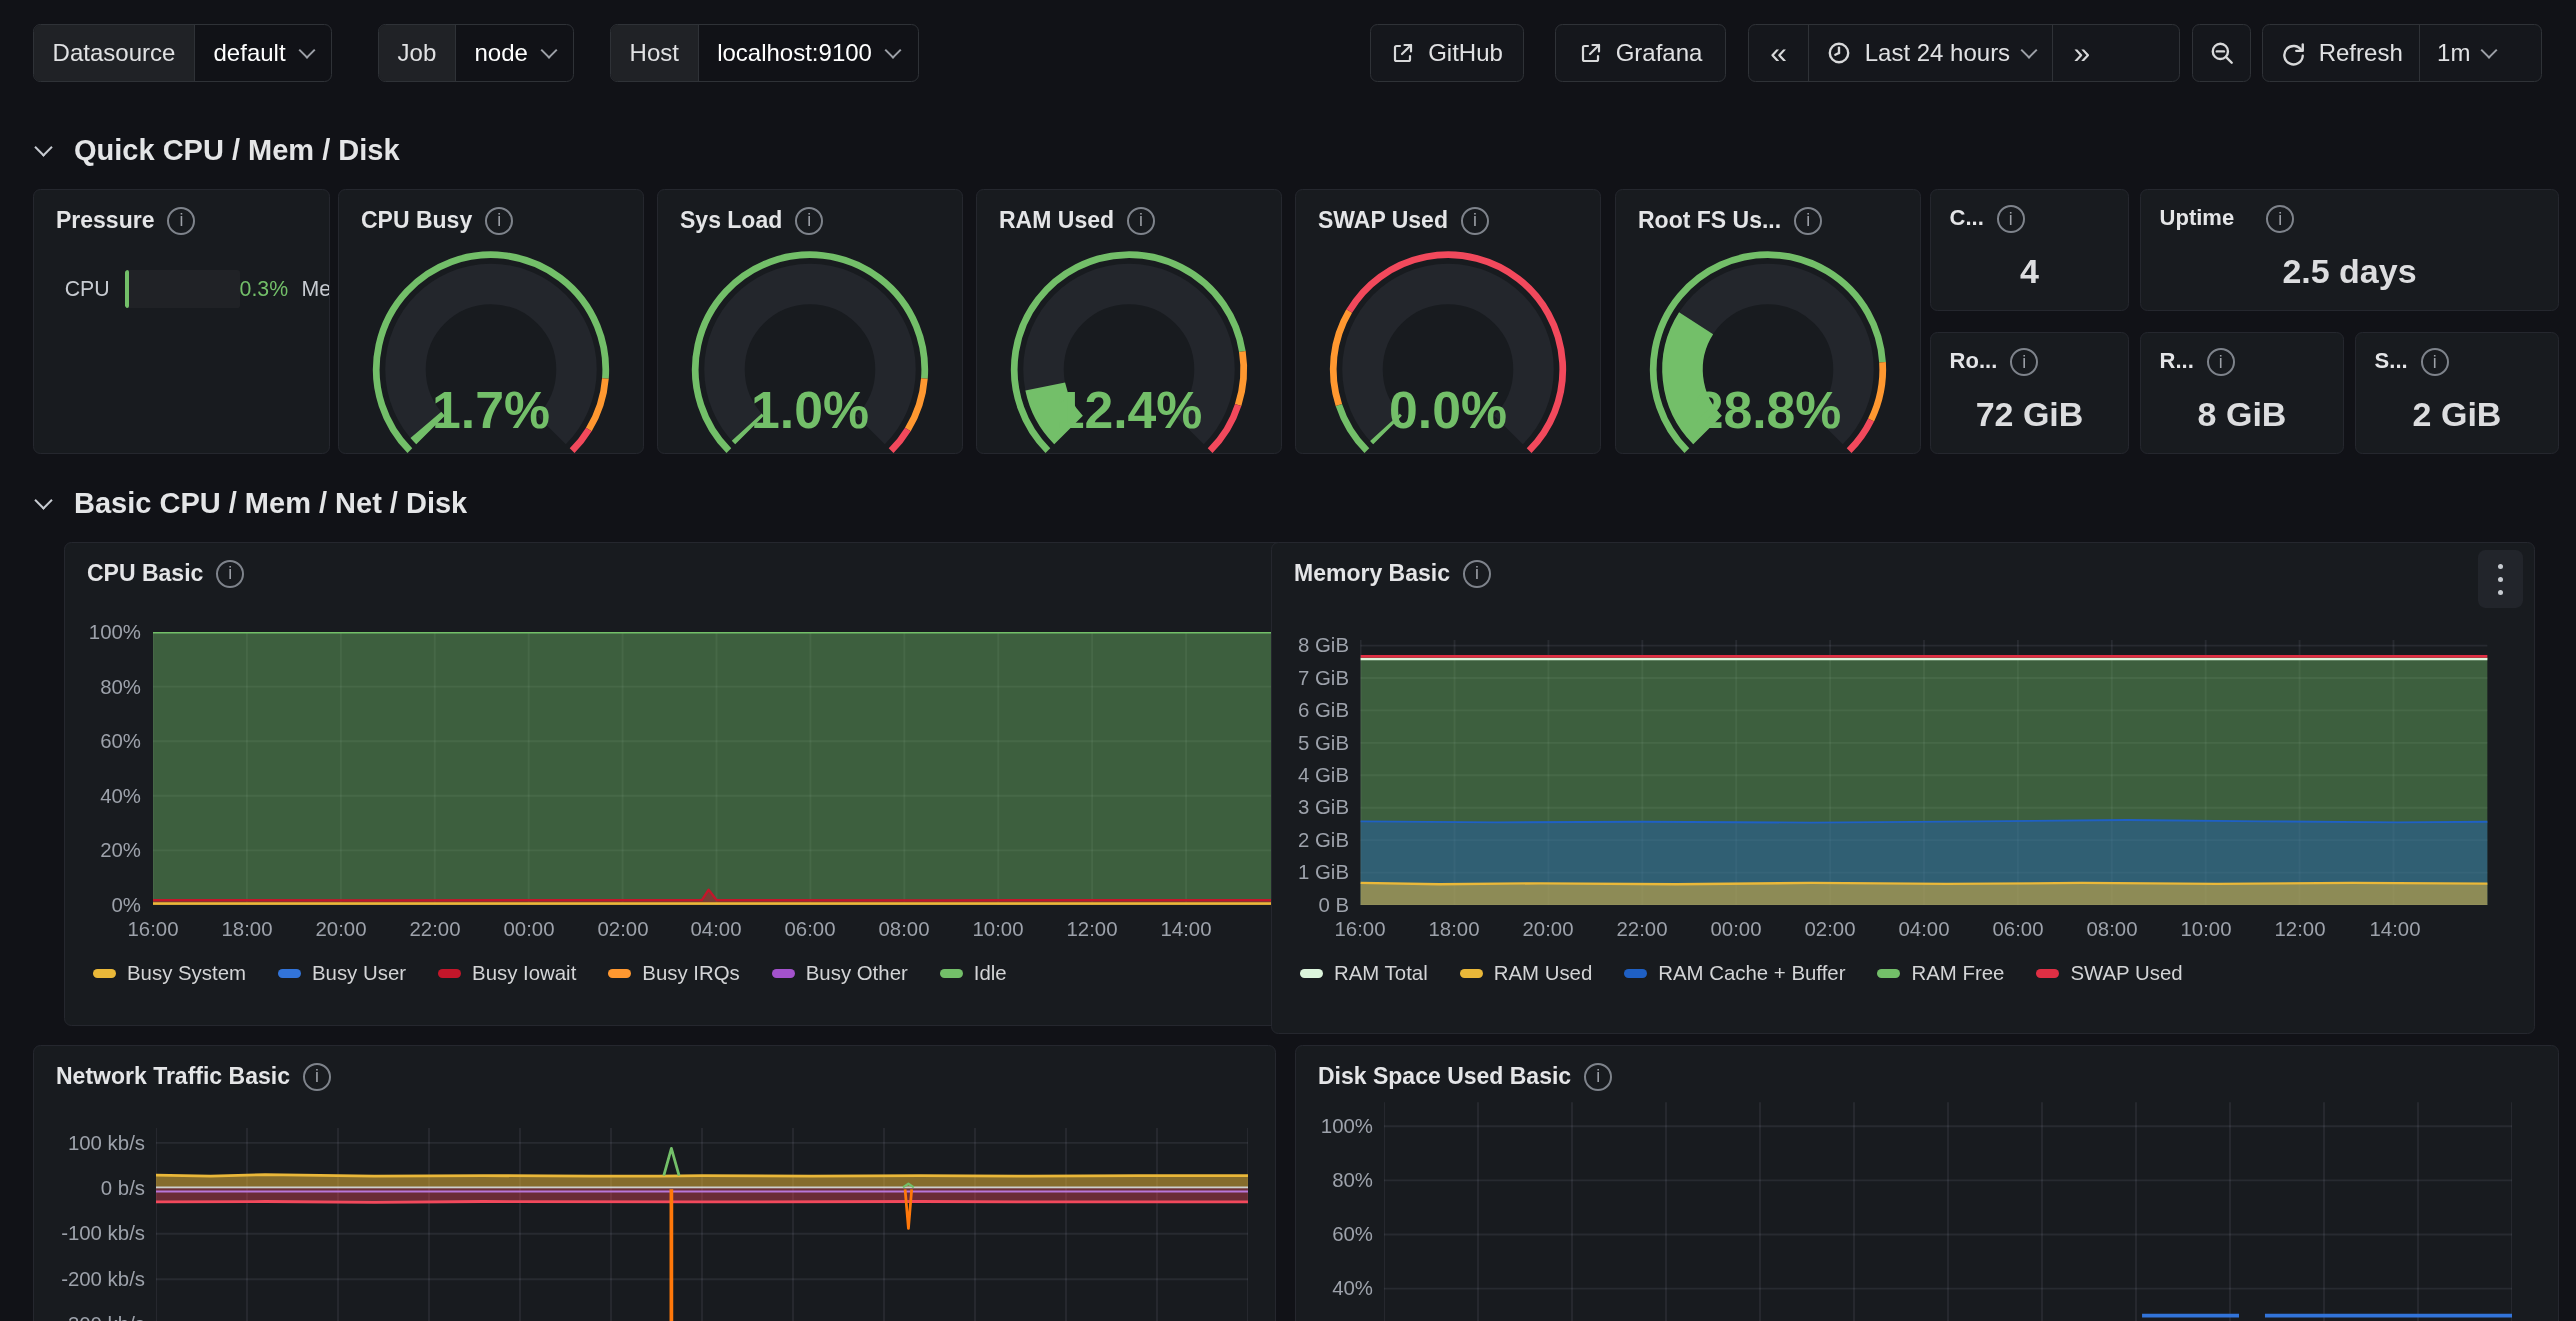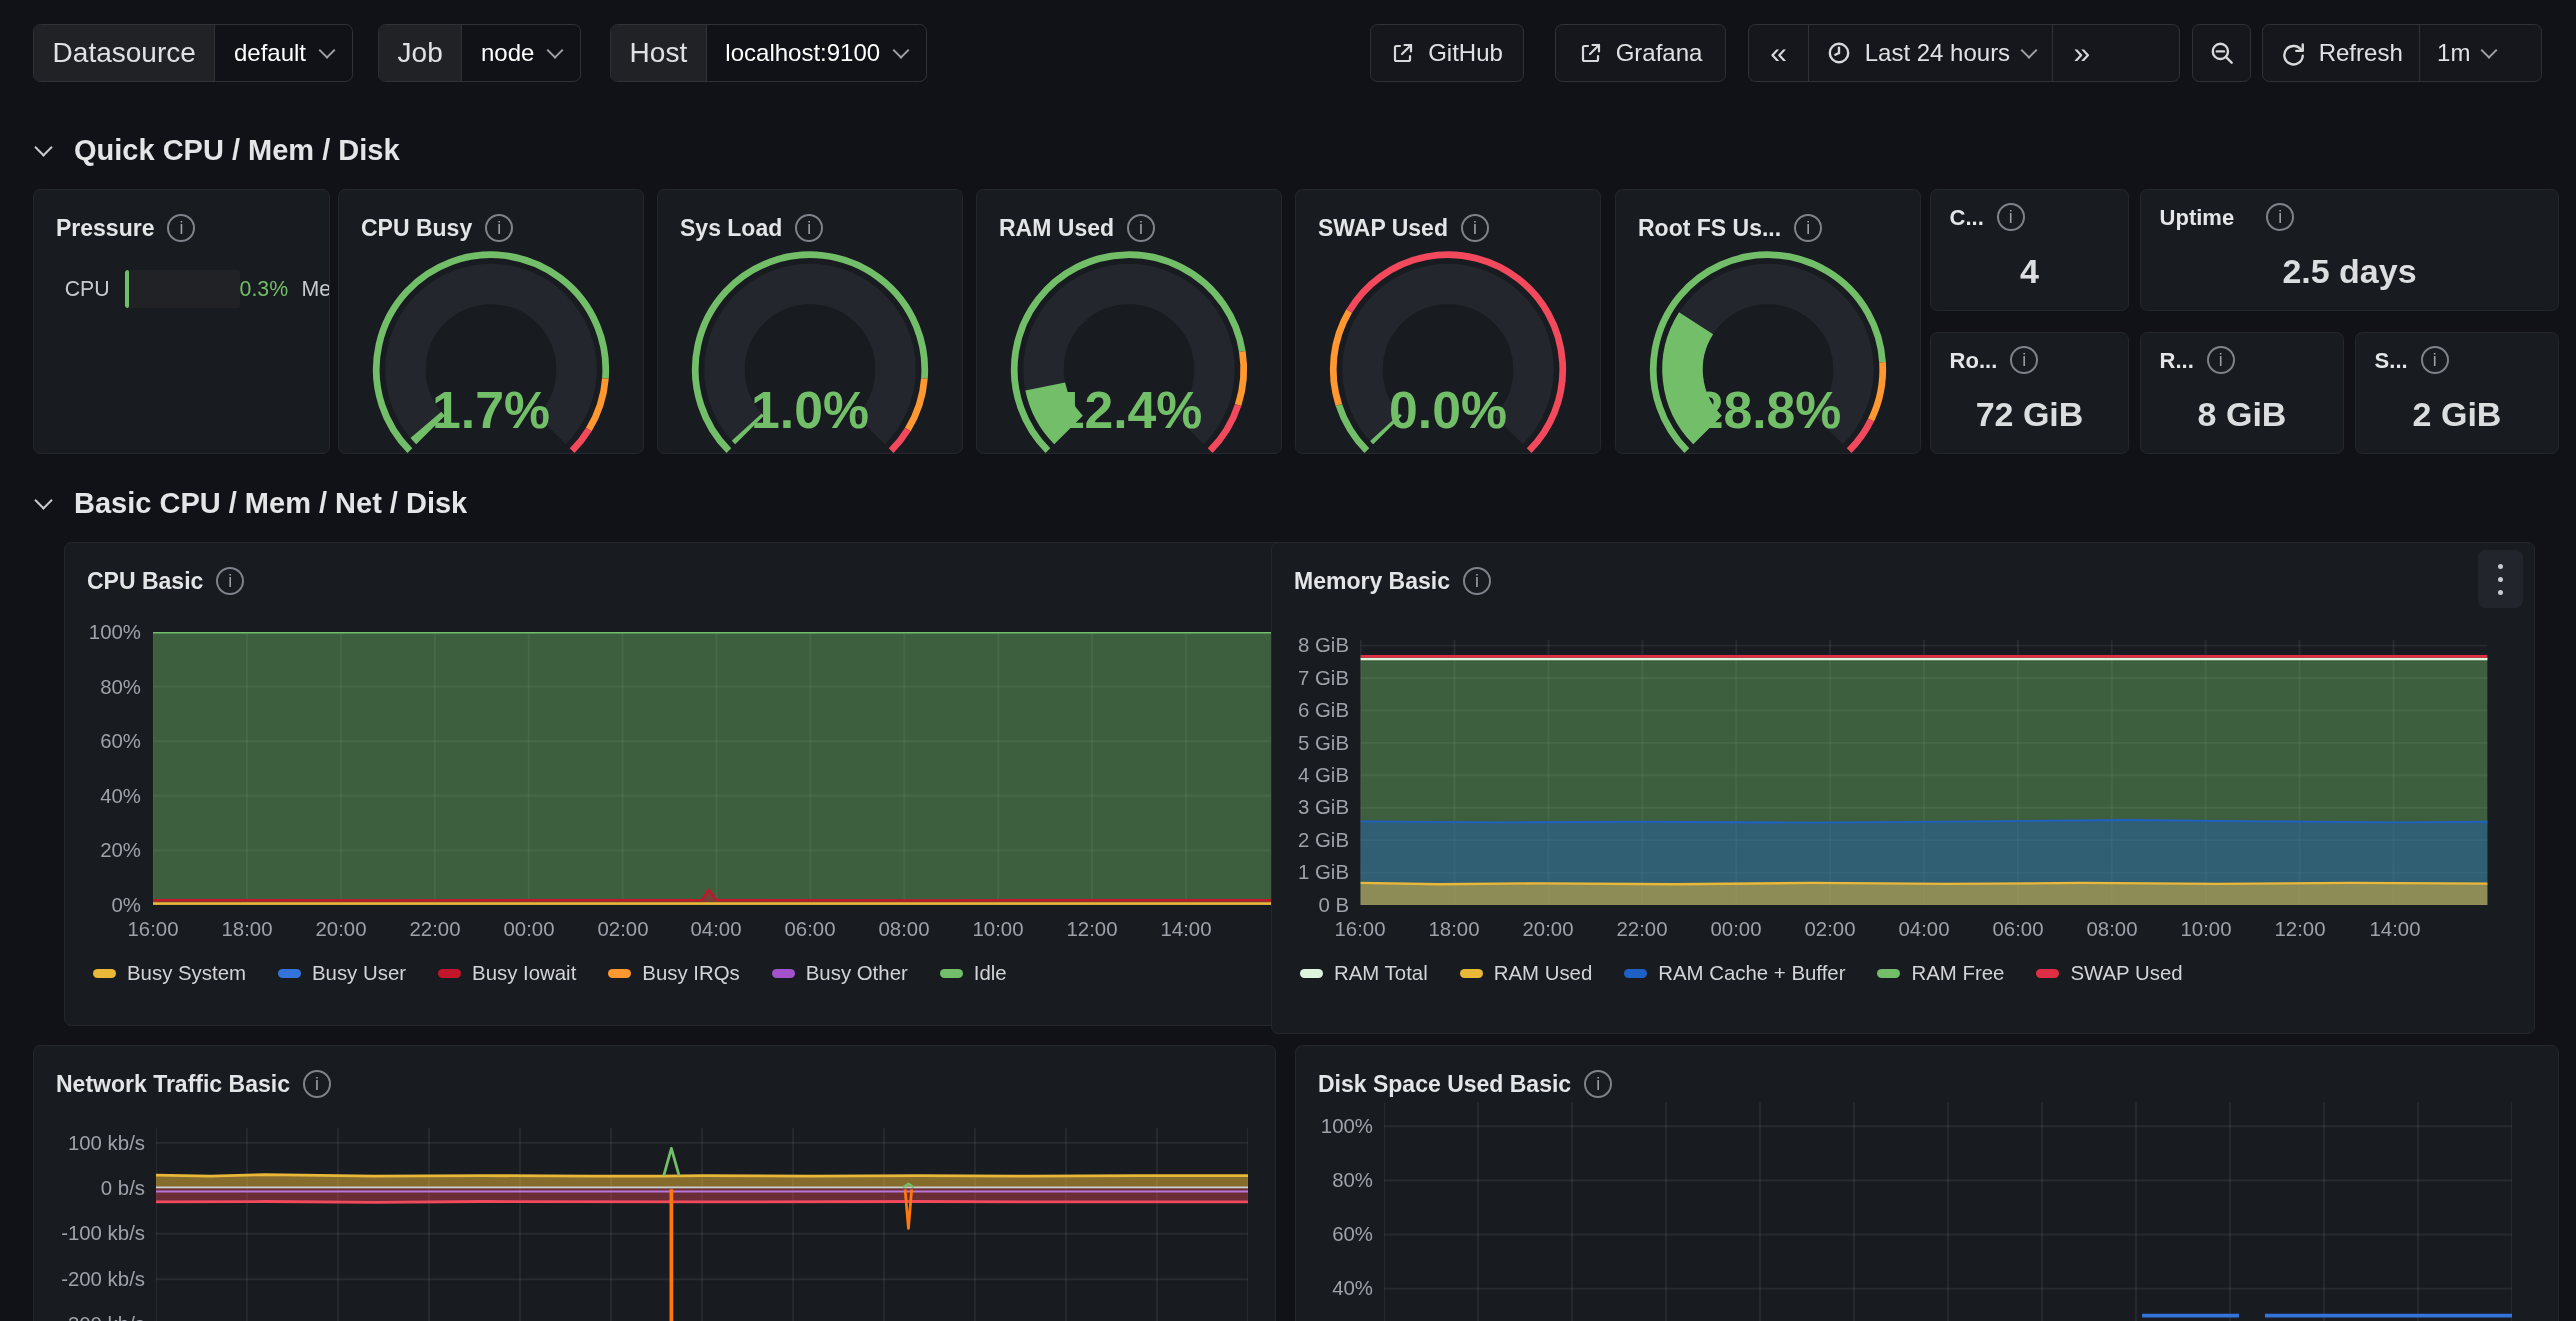--- a/index.html
+++ b/index.html
@@ -11,21 +11,21 @@
     position:relative;
   }
   .panel {
     position:absolute;
     background:#181B1F;
     border:1.9px solid #25272E;
     border-radius:7.4px;
     overflow:hidden;
   }
   .panel-header {
-    display:flex; align-items:flex-end; gap:13px;
+    display:flex; align-items:flex-start; gap:13px;
     padding:16.7px 22px 0 22px;
     height:52px;
   }
   .panel-title { font-size:23px; font-weight:600; color:#E4E5E7; white-space:nowrap; }
   .info-icon {
     width:28px; height:28px; border:2.3px solid #7E838B; border-radius:50%;
     color:#9DA1A8; font-size:17.6px; display:inline-flex; align-items:center; justify-content:center;
     font-style:normal; flex:0 0 auto;
   }
   .info-icon::after { content:"i"; }
@@ -33,21 +33,21 @@
   
   .toolbar { position:absolute; left:0; top:0; width:100%; height:102px; }
   .var-group {
     position:absolute; top:24px; height:58px;
     display:flex; align-items:stretch;
     border:1.9px solid #2F3237; border-radius:7.4px; overflow:hidden;
     background:#111217;
   }
   .var-label {
     background:#202226; display:flex; align-items:center;
-    padding:0 18.6px; font-size:28px; color:#E0E1E3;
+    padding:0 18.6px; font-size:24px; color:#E0E1E3;
     border-right:1.9px solid #2F3237; white-space:nowrap;
   }
   .var-value {
     display:flex; align-items:center; gap:15px;
     padding:0 18.6px; font-size:24px; color:#ffffff; white-space:nowrap;
   }
   .chev {
     width:12px; height:12px; border-right:2.8px solid #9DA1A8; border-bottom:2.8px solid #9DA1A8;
     transform:rotate(45deg) translate(-1.9px,-1.9px); display:inline-block; flex:0 0 auto;
   }

